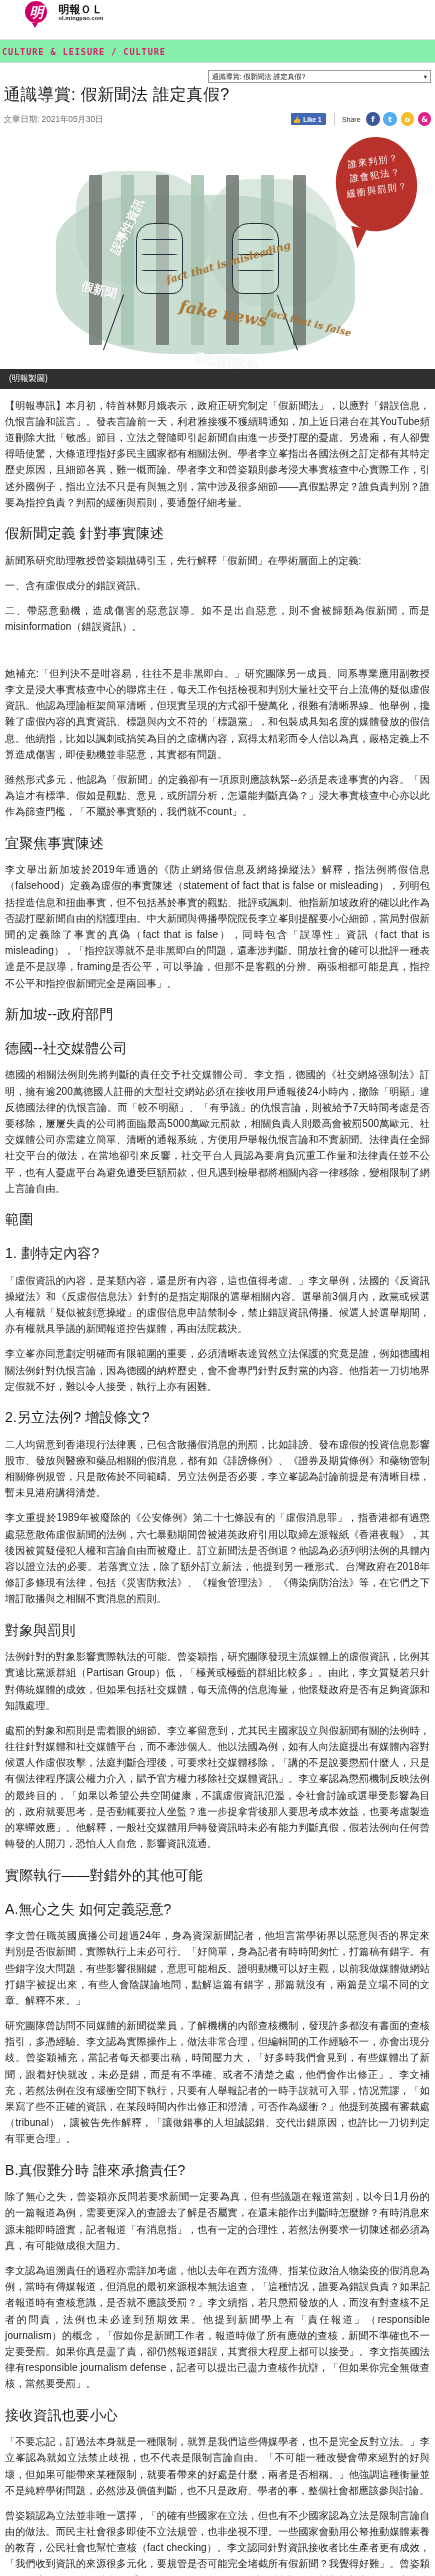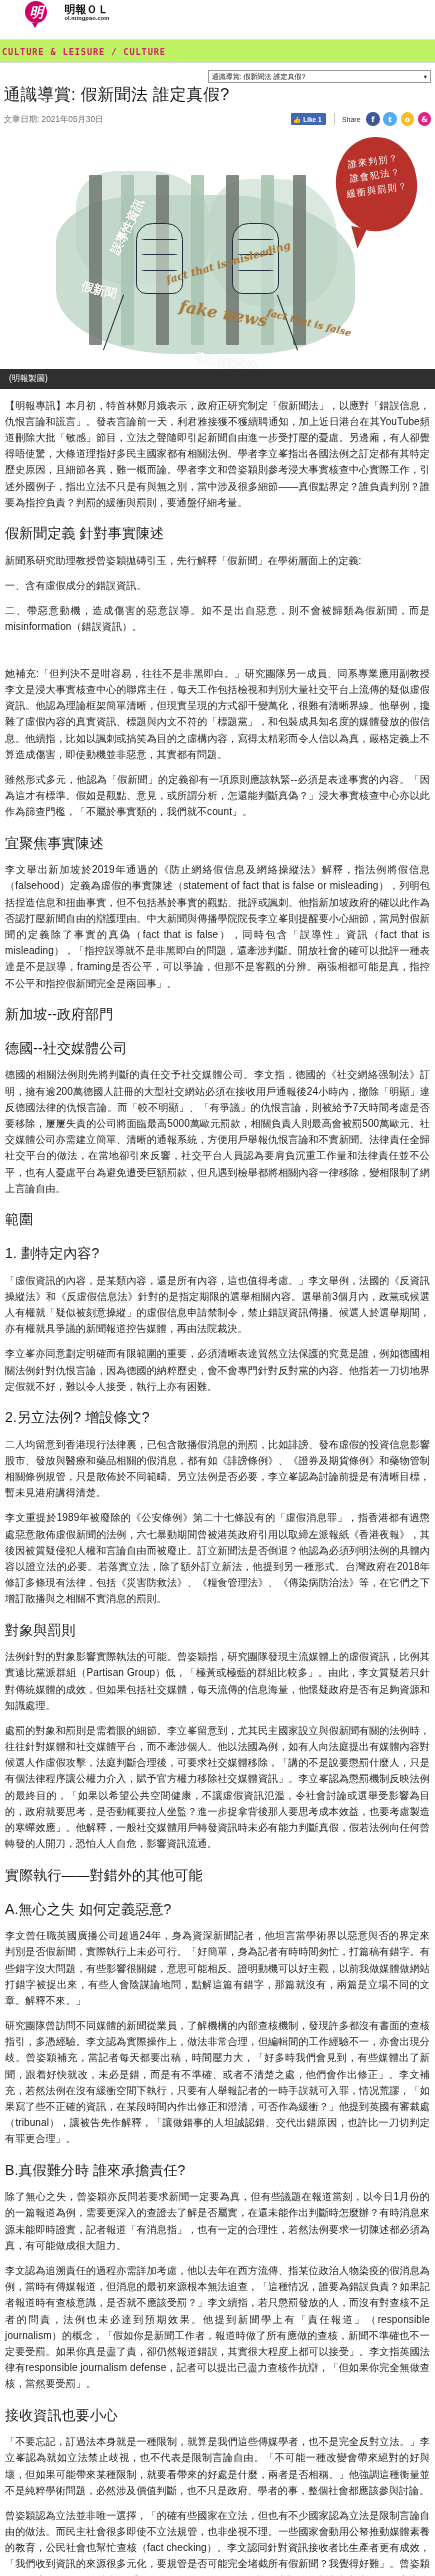--- a/index.html
+++ b/index.html
@@ -38,39 +38,39 @@
   }
   .logo-mark:after {
     content: "";
     position: absolute;
     left: 7px; bottom: -4.5px;
     width: 0; height: 0;
     border-left: 3.2px solid transparent;
     border-right: 3.2px solid transparent;
     border-top: 5.7px solid #cc0066;
   }
-  .logo-text { margin-left: 17px; padding-top: 1.3px; }
+  .logo-text { margin-left: 11px; padding-top: 1.3px; }
   .logo-title {
     font-size: 10.8px;
     font-weight: bold;
     color: #111;
     letter-spacing: 0.3px;
     line-height: 12px;
   }
   .logo-url {
     font-size: 5.7px;
     font-weight: bold;
     color: #222;
     line-height: 7px;
     letter-spacing: 0.1px;
   }
 
   
   .section-bar {
-    background: #bef264;
+    background: #86efac;
     border-top: 0.6px solid #e0e0e0;
     border-bottom: 0.6px solid #d8d8d8;
     padding: 5.7px 0 5.7px 1.9px;
   }
   .section-bar .crumb {
     color: #d6226b;
     font-size: 8.6px;
     font-weight: bold;
     letter-spacing: 0.9px;
     font-family: "DejaVu Sans Mono", monospace;

